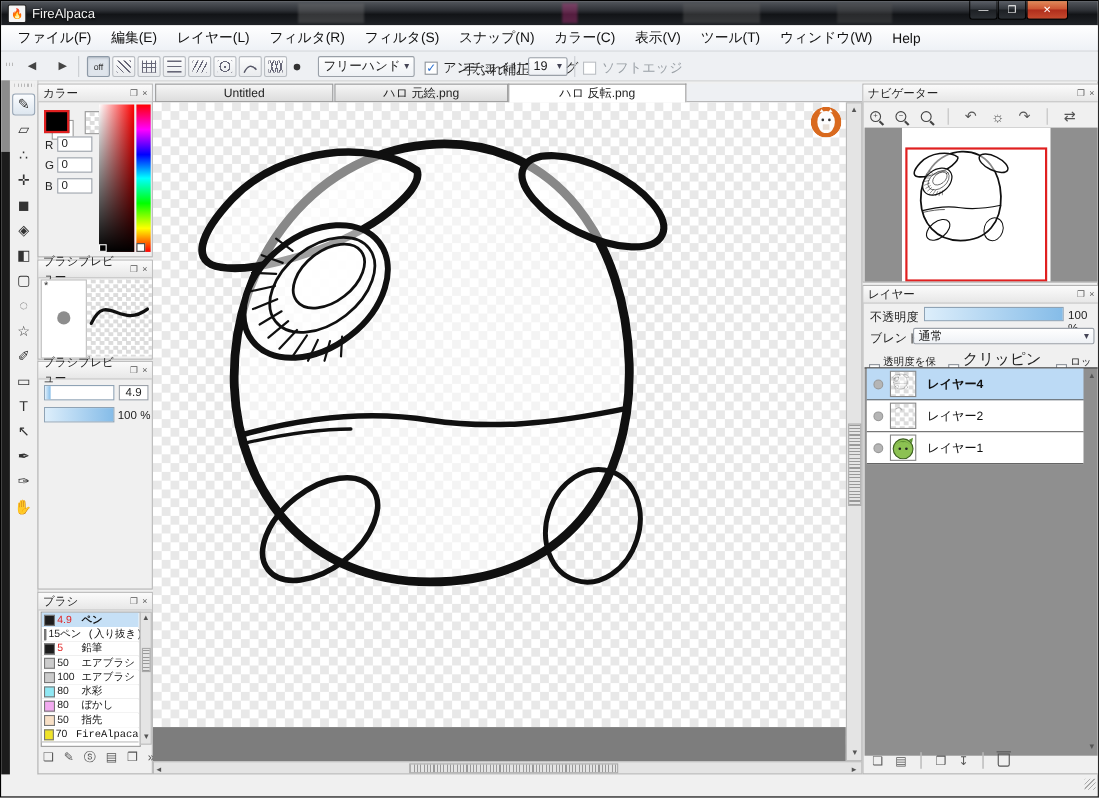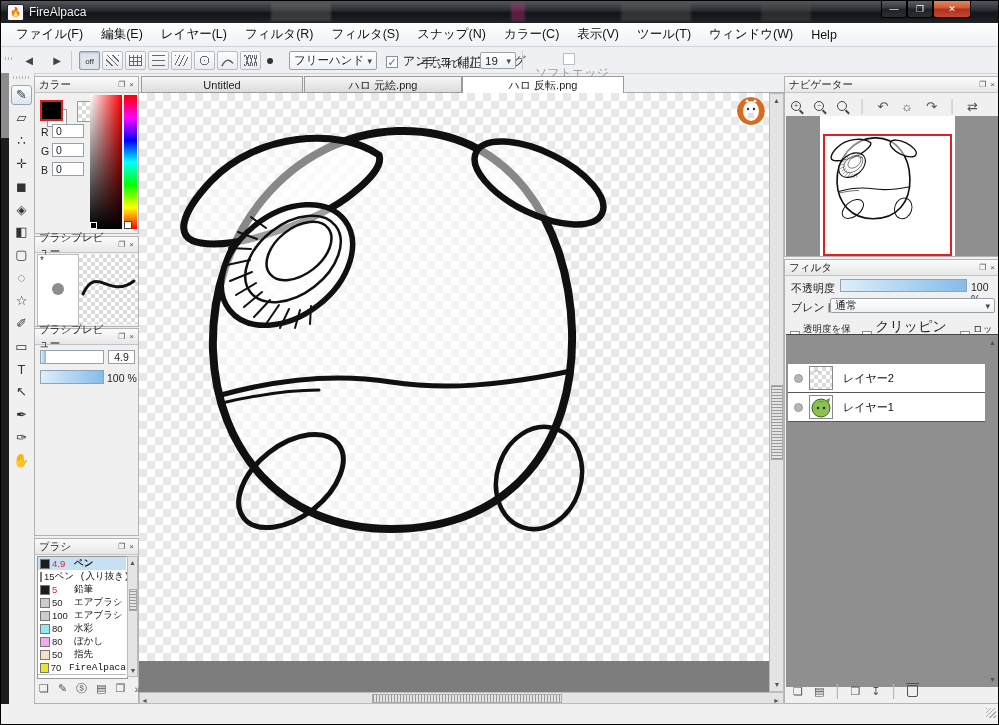--- a/index.html
+++ b/index.html
@@ -190,21 +190,21 @@
     <span class="cb"><span>✓</span></span>
     <span class="cblbl">アンチエイリアシング</span>
   </div>
 
   <div class="abs" style="left:420px;top:54px;font-size:12px;color:#222;">手ぶれ補正</div>
   <div class="abs dd" style="left:479px;top:51px;width:36px;height:17px;text-align:center;">
     <span>19</span>
     <span class="arr">▾</span>
   </div>
   <div class="abs vsep" style="left:521px;"></div>
-  <div class="abs" style="left:529px;top:52px;display:flex;align-items:center;flex-direction:column;">
+  <div class="abs" style="left:529px;top:52px;display:flex;align-items:center;">
     <span class="cb" style="border-color:#b9bdc2;"></span>
     <span class="cblbl gray">ソフトエッジ</span>
   </div>
 
   <div class="abs toolstrip"></div>
   <div class="abs gutter-top"></div>
   <div class="abs gutter-dark"></div>
   <div class="abs grip-dots" style="left:12px;top:75px;width:18px;"></div>
   <div class="abs tool selected" style="top:84px;"><span>✎</span></div>
   <div class="abs tool" style="top:107px;"><span>▱</span></div>
@@ -437,21 +437,21 @@
         <svg class="abs" style="left:2px;top:14px;" width="131" height="122" viewBox="0 0 645 599">
           <use href="#haro"></use>
         </svg>
         <div class="abs redrect" style="left:3px;top:18px;width:129px;height:122px;"></div>
       </div>
     </div>
   </div>
 
   <div class="abs panel rpanel" style="top:258px;height:445px;">
     <div class="phead">
-      <span>フィルタ</span>
+      <span>レイヤー</span>
         <span class="sp"></span>
       <span class="phbtn">❐</span>
       <span class="phbtn">×</span>
     </div>
     <div class="abs ftxt" style="left:6px;top:21px;font-size:11px;">不透明度</div>
     <div class="abs slider" style="left:55px;top:19px;width:127px;height:13px;">
         <div class="sfill" style="width:100%;"></div>
       </div>
     <div class="abs ftxt" style="left:186px;top:21px;font-size:10.5px;">100 %</div>
     <div class="abs ftxt" style="left:6px;top:40px;font-size:11px;">ブレンド</div>
@@ -461,20 +461,29 @@
     </div>
     <div class="abs" style="left:5px;top:58px;display:flex;align-items:center;gap:3px;">
       <span class="cb" style="width:11px;height:11px;"></span>
       <span style="font-size:9.5px;color:#222;">透明度を保護</span>
       <span class="cb" style="width:11px;height:11px;margin-left:5px;"></span>
       <span style="font-size:14px;color:#222;">クリッピング</span>
       <span class="cb" style="width:11px;height:11px;margin-left:5px;"></span>
       <span style="font-size:9.5px;color:#222;">ロック</span>
     </div>
     <div class="abs" style="left:1px;top:74px;width:212px;height:352px;background:#8f8f8f;border-top:1px solid #444;">
+      <div class="lrow sel" style="top:0;">
+        <span class="visdot"></span>
+        <span class="lthumb checker-sm">
+          <svg width="22" height="22" viewBox="0 0 645 599" style="opacity:.75;">
+              <use href="#haro"></use>
+            </svg>
+        </span>
+        <span class="lname">レイヤー4</span>
+      </div>
       <div class="lrow" style="top:29px;">
         <span class="visdot"></span>
         <span class="lthumb checker-sm">
           <svg width="22" height="22">
               <path d="M4,5 Q8,2 10,6" stroke="#aaa" fill="none"></path>
             </svg>
         </span>
         <span class="lname">レイヤー2</span>
       </div>
       <div class="lrow" style="top:58px;">

